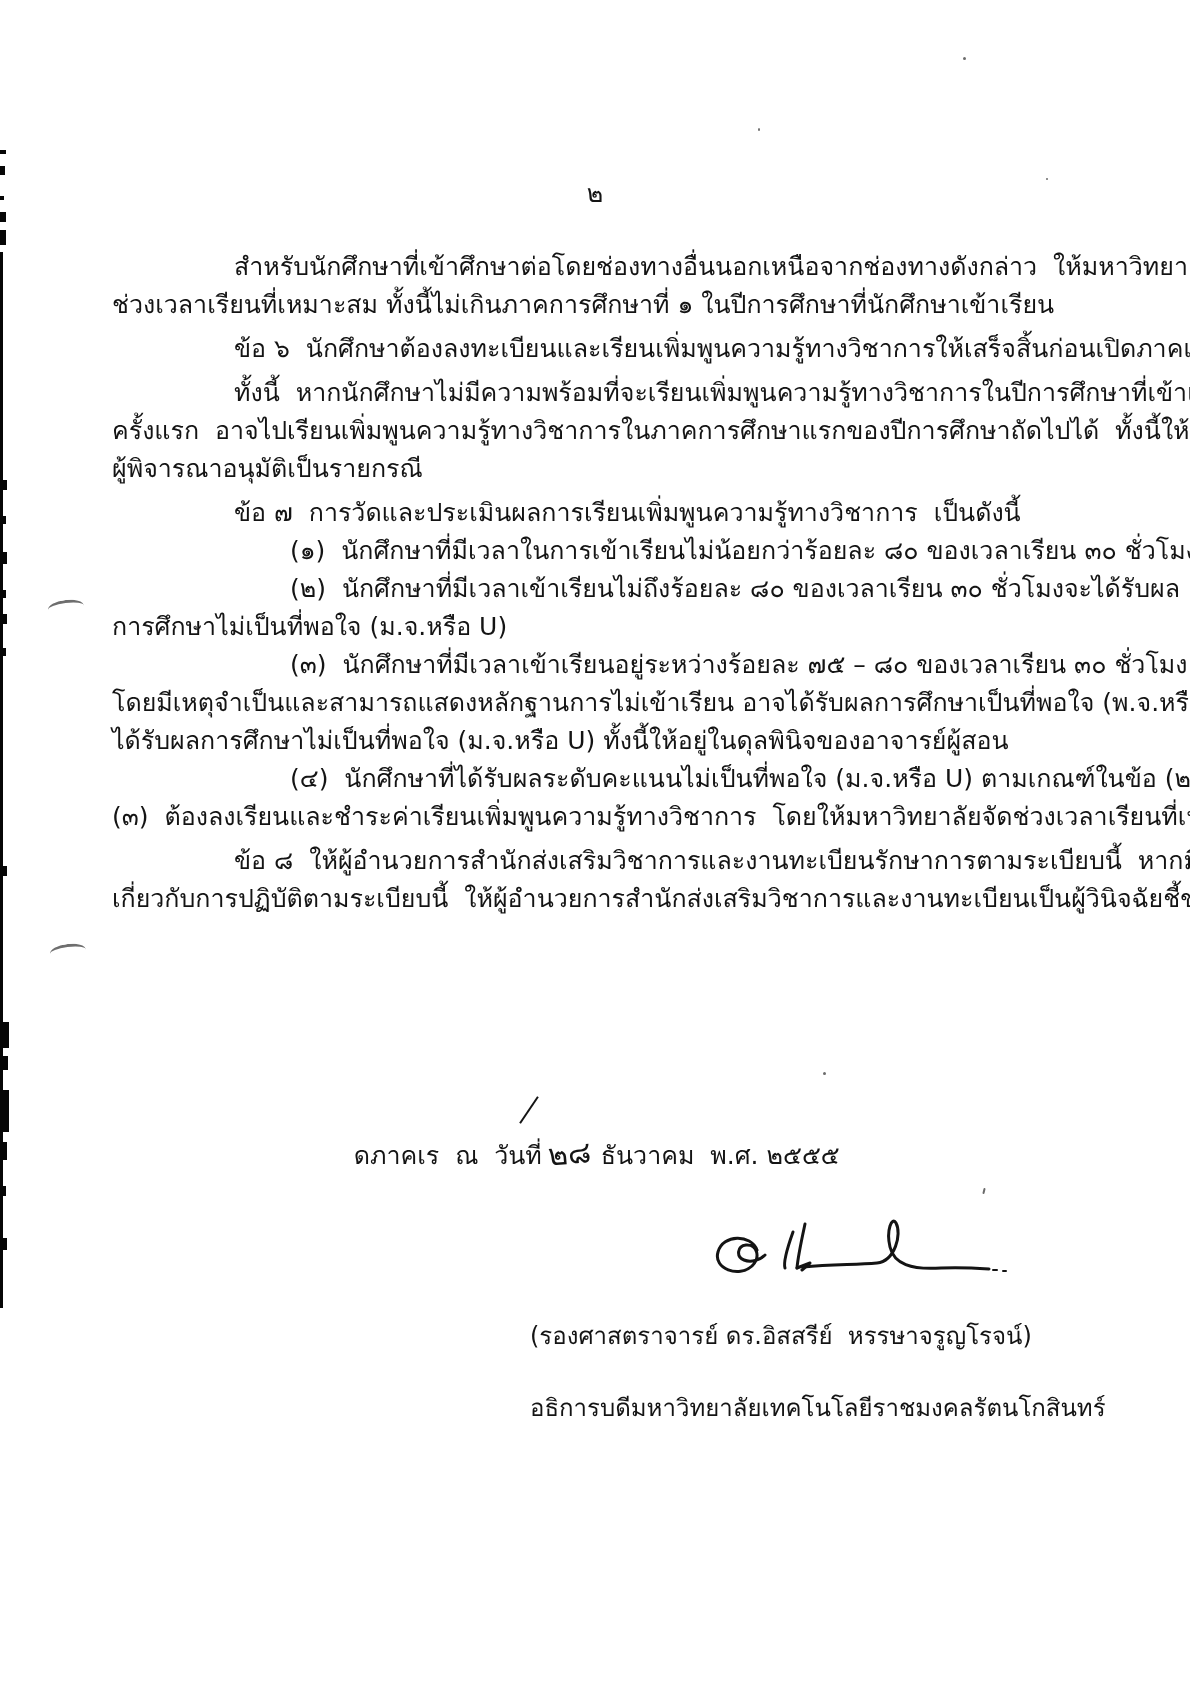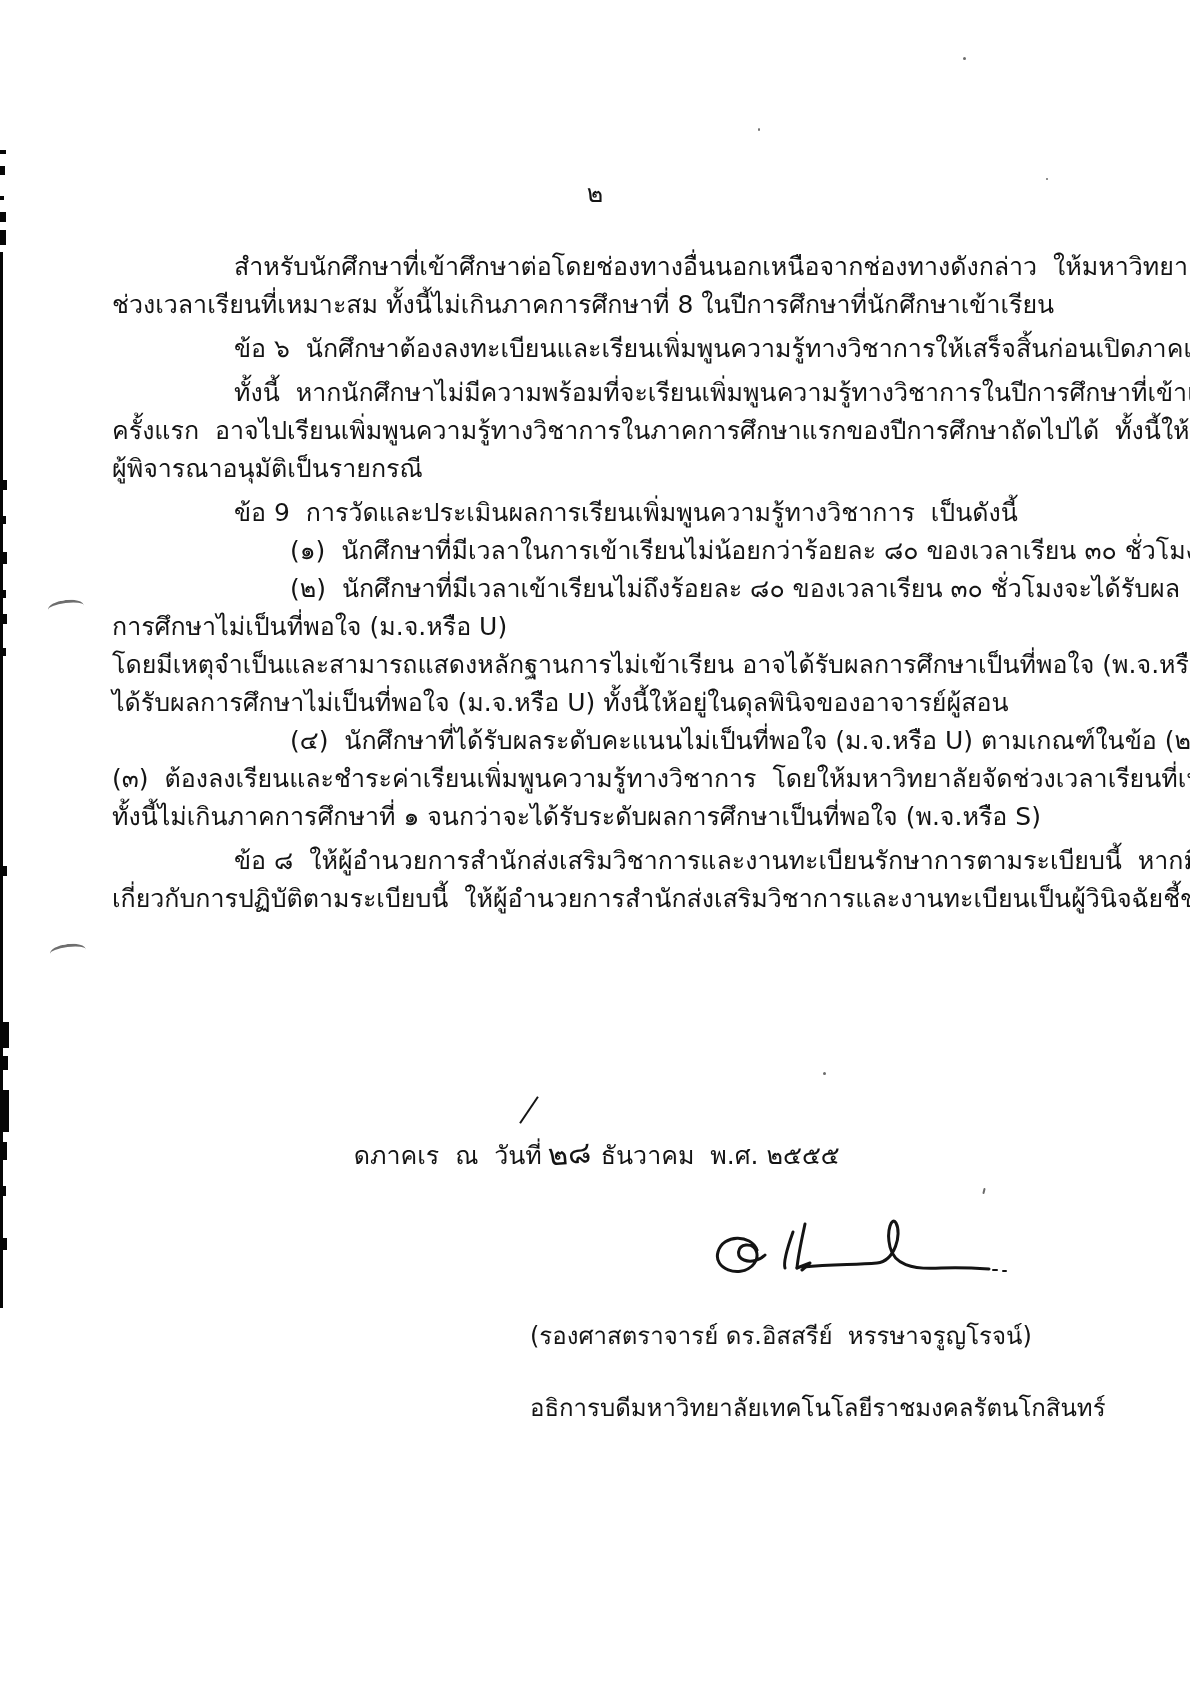--- a/index.html
+++ b/index.html
@@ -92,34 +92,34 @@
   <div class="speck" style="left:963px;top:57px;width:3px;height:3px;"></div>
   <div class="speck" style="left:758px;top:128px;width:2px;height:3px;"></div>
   <div class="speck" style="left:1046px;top:178px;width:2px;height:2px;"></div>
   <div class="speck" style="left:823px;top:1072px;width:3px;height:3px;"></div>
   <div class="speck" style="left:983px;top:1188px;width:2px;height:6px;border-radius:1px;transform:rotate(14deg);"></div>
 
   <div class="page-number">๒</div>
 
   <div class="doc-body">
       <div class="line indent-para">สำหรับนักศึกษาที่เข้าศึกษาต่อโดยช่องทางอื่นนอกเหนือจากช่องทางดังกล่าว  ให้มหาวิทยาลัยจัด</div>
-      <div class="line">ช่วงเวลาเรียนที่เหมาะสม ทั้งนี้ไม่เกินภาคการศึกษาที่ 8 ในปีการศึกษาที่นักศึกษาเข้าเรียน</div>
+      <div class="line">ช่วงเวลาเรียนที่เหมาะสม ทั้งนี้ไม่เกินภาคการศึกษาที่ ๑ ในปีการศึกษาที่นักศึกษาเข้าเรียน</div>
       <div class="line indent-para gap">ข้อ ๖  นักศึกษาต้องลงทะเบียนและเรียนเพิ่มพูนความรู้ทางวิชาการให้เสร็จสิ้นก่อนเปิดภาคเรียนที่</div>
       <div class="line indent-para gap">ทั้งนี้  หากนักศึกษาไม่มีความพร้อมที่จะเรียนเพิ่มพูนความรู้ทางวิชาการในปีการศึกษาที่เข้าเรียนเป็น</div>
       <div class="line">ครั้งแรก  อาจไปเรียนเพิ่มพูนความรู้ทางวิชาการในภาคการศึกษาแรกของปีการศึกษาถัดไปได้  ทั้งนี้ให้คณบดีเป็น</div>
       <div class="line">ผู้พิจารณาอนุมัติเป็นรายกรณี</div>
-      <div class="line indent-para gap">ข้อ 9  การวัดและประเมินผลการเรียนเพิ่มพูนความรู้ทางวิชาการ  เป็นดังนี้</div>
+      <div class="line indent-para gap">ข้อ ๗  การวัดและประเมินผลการเรียนเพิ่มพูนความรู้ทางวิชาการ  เป็นดังนี้</div>
       <div class="line indent-item">(๑)  นักศึกษาที่มีเวลาในการเข้าเรียนไม่น้อยกว่าร้อยละ ๘๐ ของเวลาเรียน ๓๐ ชั่วโมง</div>
       <div class="line indent-item">(๒)  นักศึกษาที่มีเวลาเข้าเรียนไม่ถึงร้อยละ ๘๐ ของเวลาเรียน ๓๐ ชั่วโมงจะได้รับผล</div>
       <div class="line">การศึกษาไม่เป็นที่พอใจ (ม.จ.หรือ U)</div>
+      <div class="line indent-item">(๓)  นักศึกษาที่มีเวลาเข้าเรียนอยู่ระหว่างร้อยละ ๗๕ – ๘๐ ของเวลาเรียน ๓๐ ชั่วโมง</div>
       <div class="line">โดยมีเหตุจำเป็นและสามารถแสดงหลักฐานการไม่เข้าเรียน อาจได้รับผลการศึกษาเป็นที่พอใจ (พ.จ.หรือ S) หรือ</div>
       <div class="line">ได้รับผลการศึกษาไม่เป็นที่พอใจ (ม.จ.หรือ U) ทั้งนี้ให้อยู่ในดุลพินิจของอาจารย์ผู้สอน</div>
       <div class="line indent-item">(๔)  นักศึกษาที่ได้รับผลระดับคะแนนไม่เป็นที่พอใจ (ม.จ.หรือ U) ตามเกณฑ์ในข้อ (๒) หรือ</div>
       <div class="line">(๓)  ต้องลงเรียนและชำระค่าเรียนเพิ่มพูนความรู้ทางวิชาการ  โดยให้มหาวิทยาลัยจัดช่วงเวลาเรียนที่เหมาะสม</div>
-      <div class="line">ทั้งนี้ไม่เกินภาคการศึกษาที่ ๑ จนกว่าจะได้รับระดับผลการศึกษาเป็นที่พอใจ (พ.จ.หรือ S)</div>
       <div class="line indent-para gap">ข้อ ๘  ให้ผู้อำนวยการสำนักส่งเสริมวิชาการและงานทะเบียนรักษาการตามระเบียบนี้  หากมีปัญหา</div>
       <div class="line">เกี่ยวกับการปฏิบัติตามระเบียบนี้  ให้ผู้อำนวยการสำนักส่งเสริมวิชาการและงานทะเบียนเป็นผู้วินิจฉัยชี้ขาดและให้</div>
     </div>
 
   <div class="proclamation">
     <span>ดภาคเร  ณ  วันที่</span><span class="day">๒๘</span><span>ธันวาคม  พ.ศ. ๒๕๕๕</span>
     <span class="pen-slash"></span>
   </div>
 
   <svg class="signature" viewBox="0 0 312 90" aria-hidden="true">

